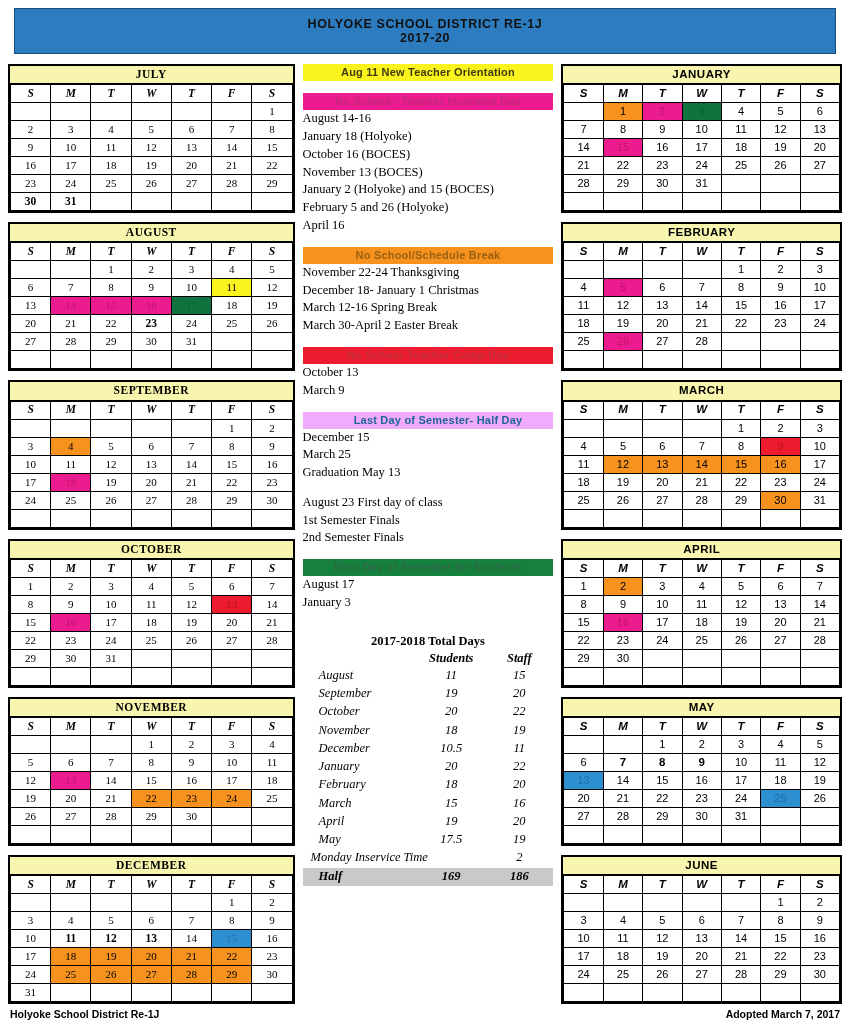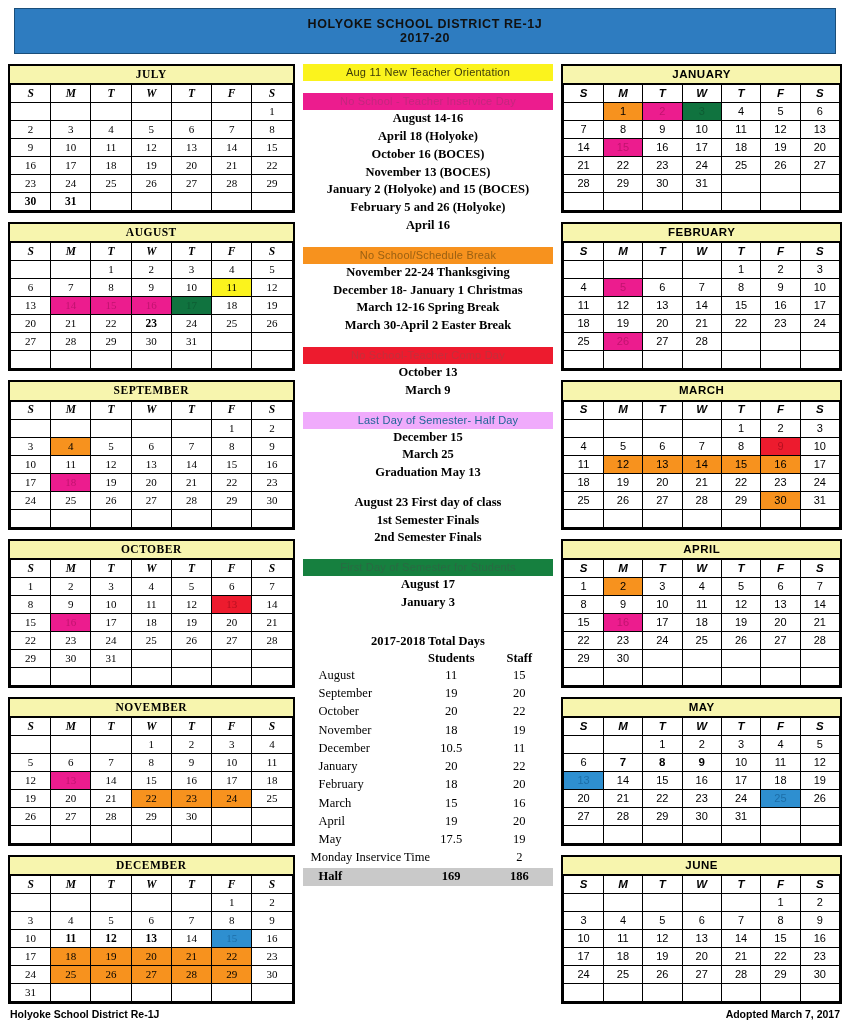--- a/index.html
+++ b/index.html
@@ -67,49 +67,49 @@
   td.hl-green{background:#10733f;color:#0e5c33;}
   td.hl-red{background:#ed1b2e;color:#b61020;}
   td.hl-blue{background:#2e8fd0;color:#1c6ea8;}
   td.hl-yellow{background:#fbf31d;}
   td.hl-pink{color:#c0136f;}
 
   
   .legend-block{margin-bottom:2px;}
   .legend-head{
     text-align:center;
-    font-weight:normal;
+    font-weight:bold;
     font-size:11px;
     padding:2px 0;
     line-height:1.2;
     letter-spacing:.2px;
   }
   .legend-head.yellow{background:#fbf31d;color:#3d3b09;}
   .legend-head.pink{background:#ec1c8e;color:#c4277e;}
   .legend-head.orange{background:#f7921e;color:#9a6012;}
   .legend-head.red{background:#ed1b2e;color:#c2303c;}
   .legend-head.blue{background:#f0abfc;color:#1f6496;padding-left:20px;}
   .legend-head.gray{background:#b3b3bf;color:#3b3b48;}
   .legend-head.green{background:#16803f;color:#2a6a43;}
   .legend-line{
-    text-align:center;font-size:12.5px;line-height:1.42;
+    font-size:12.5px;line-height:1.42;
     font-family:"Liberation Serif", serif;
-    font-weight:bold;
+    font-weight:normal;
   }
   .legend-spacer{height:10px;}
 
   
   .totals{margin-top:12px;}
   .totals-title{
     text-align:center;font-weight:bold;font-size:12.5px;
     font-family:"Liberation Serif", serif;
     margin-bottom:1px;
   }
   table.tot{border-collapse:collapse;width:100%;table-layout:fixed;
-    font-family:"Liberation Serif", serif;font-size:12.5px;}
+    font-family:"Liberation Serif", serif;font-size:12.5px;font-style:italic;}
   table.tot td{padding:0 0 1px 0;line-height:1.38;}
   table.tot td.lbl{text-align:left;padding-left:16px;width:46%;}
   table.tot td.num{text-align:center;width:27%;}
   table.tot th{font-weight:bold;font-size:12.5px;padding-bottom:1px;}
   table.tot th.lbl{width:46%;}
   table.tot th.num{width:27%;text-align:center;}
   tr.total-row td{background:#c9c9c9;font-weight:bold;}
   tr.inservice td.lbl{padding-left:8px;}
 
   
@@ -565,21 +565,21 @@
 
     <div class="col-mid">
       <div id="legend-list">
           <div class="legend-block">
             <div class="legend-head yellow">Aug  11   New Teacher Orientation</div>
             <div class="legend-spacer"></div>
           </div>
           <div class="legend-block">
             <div class="legend-head pink">No School - Teacher Inservice Day</div>
             <div class="legend-line">August 14-16</div>
-            <div class="legend-line">April 18 (Holyoke)</div>
+            <div class="legend-line">January 18 (Holyoke)</div>
             <div class="legend-line">October 16 (BOCES)</div>
             <div class="legend-line">November 13 (BOCES)</div>
             <div class="legend-line">January 2 (Holyoke) and 15 (BOCES)</div>
             <div class="legend-line">February 5 and 26 (Holyoke)</div>
             <div class="legend-line">April 16</div>
             <div class="legend-spacer"></div>
           </div>
           <div class="legend-block">
             <div class="legend-head orange">No School/Schedule Break</div>
             <div class="legend-line">November 22-24 Thanksgiving</div>

